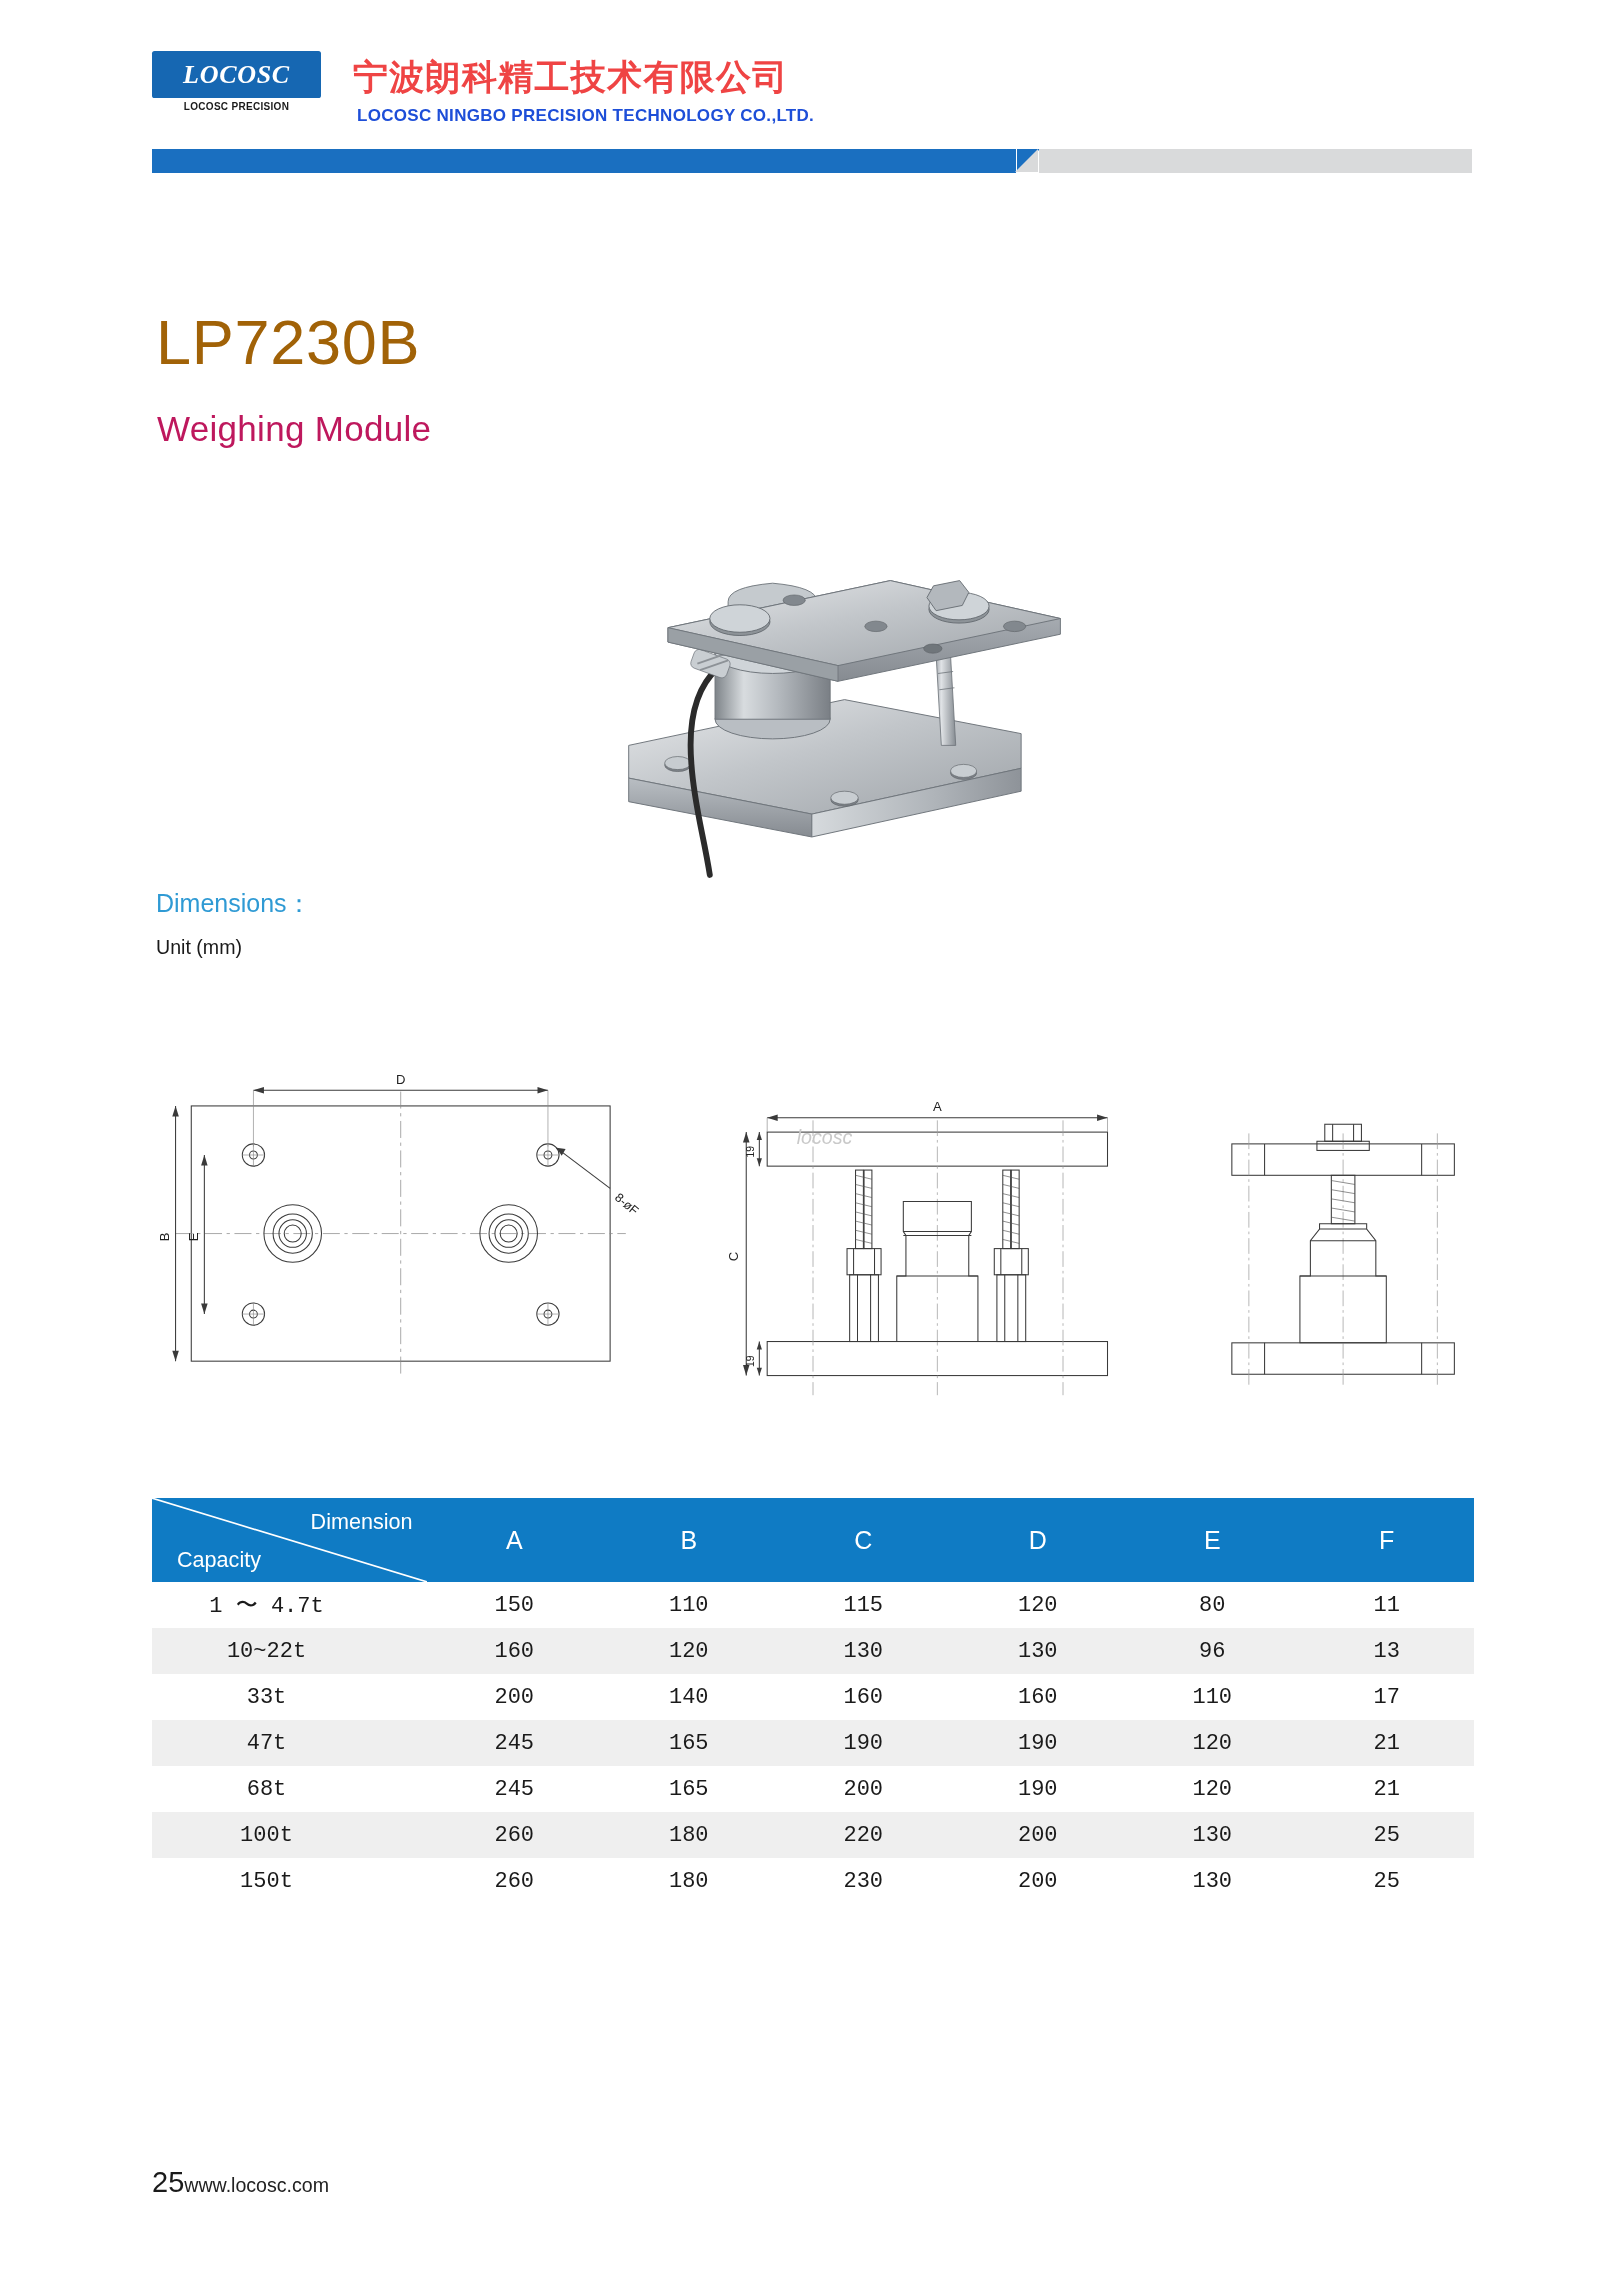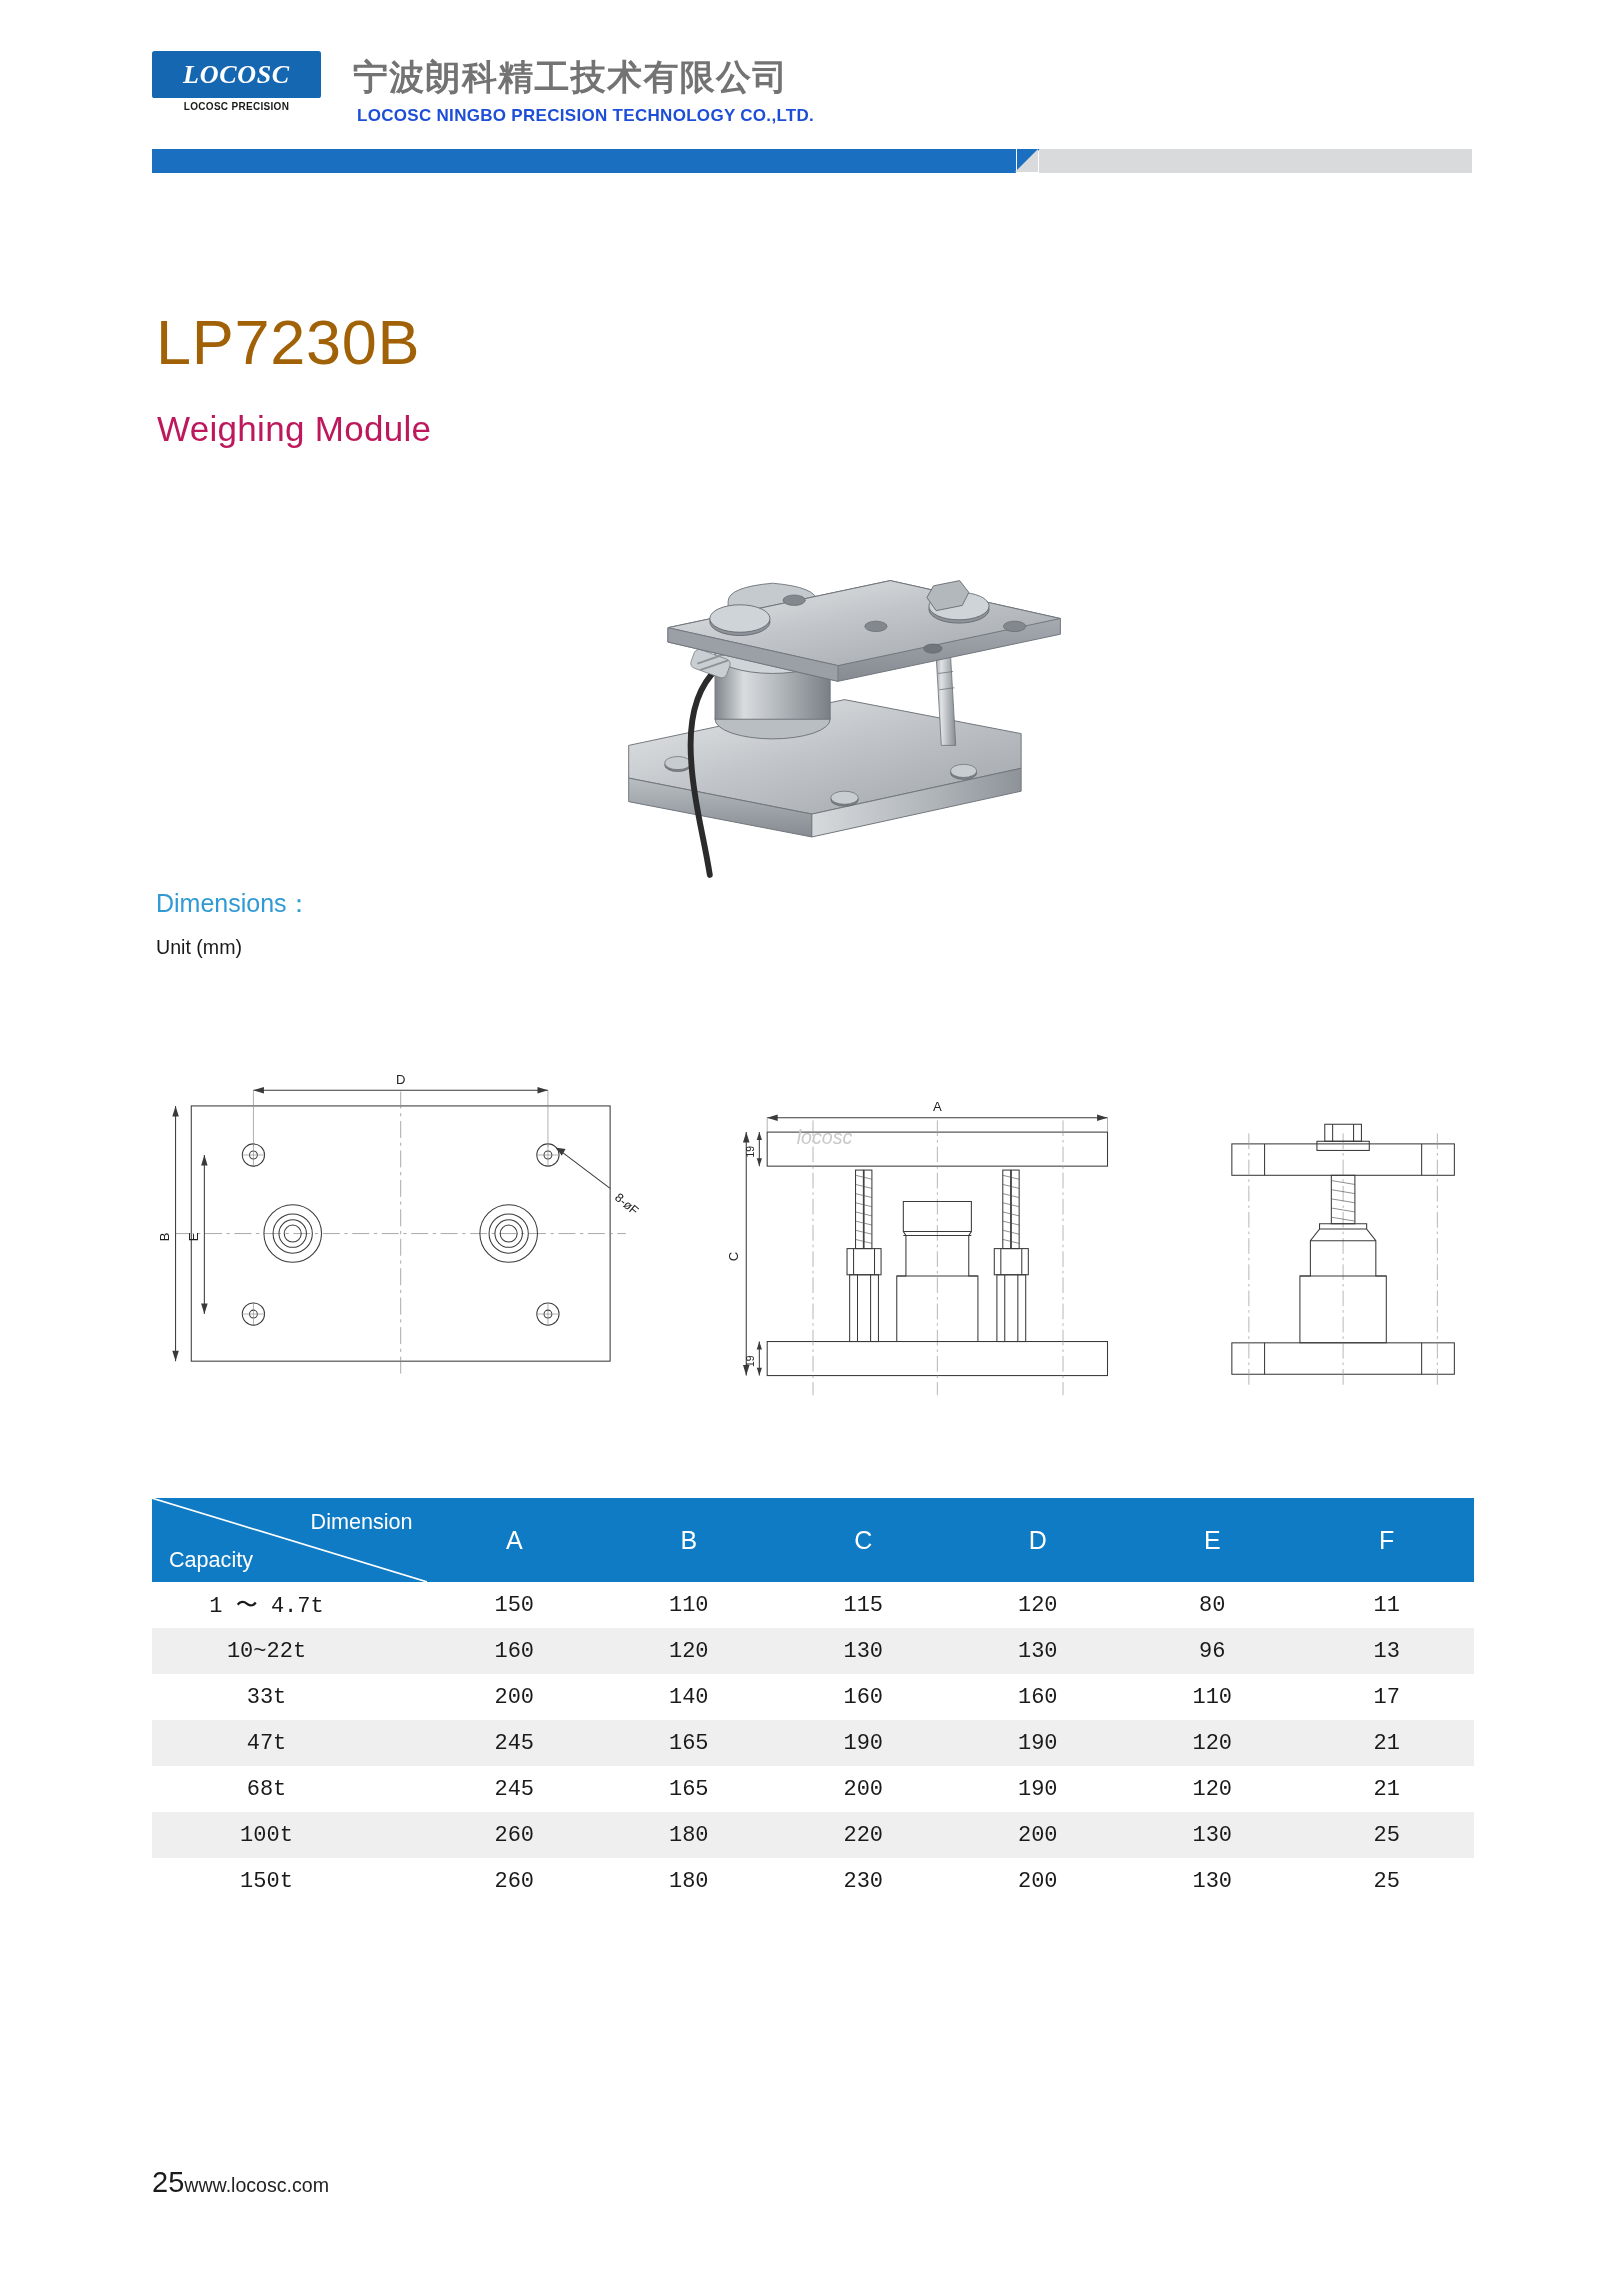--- a/index.html
+++ b/index.html
@@ -53,21 +53,21 @@
     font-weight: bold;
     letter-spacing: 0.3px;
   }
   .company-cn {
     position: absolute;
     left: 353px;
     top: 54px;
     font-family: "DejaVu Sans", sans-serif;
     font-weight: bold;
     font-size: 35px;
-    color: #737373;
+    color: #ef4444;
     letter-spacing: 1.3px;
   }
   .company-en {
     position: absolute;
     left: 357px;
     top: 106px;
     font-size: 17px;
     font-weight: bold;
     color: #1d4ed8;
     letter-spacing: 0.3px;
@@ -201,21 +201,21 @@
   }
   th.corner .diag svg { display: block; }
   th.corner .lbl-dim {
     position: absolute;
     right: 14.4px;
     top: 10.5px;
     font-size: 21.6px;
   }
   th.corner .lbl-cap {
     position: absolute;
-    left: 17px;
+    left: 25px;
     bottom: 9.2px;
     font-size: 21.6px;
     text-align: center;
   }
   table.spec tbody td {
     height: 46px;
     font-family: Liberation Mono, monospace;
   }
   table.spec tbody tr:nth-child(even) td {
     background: #efefef;

